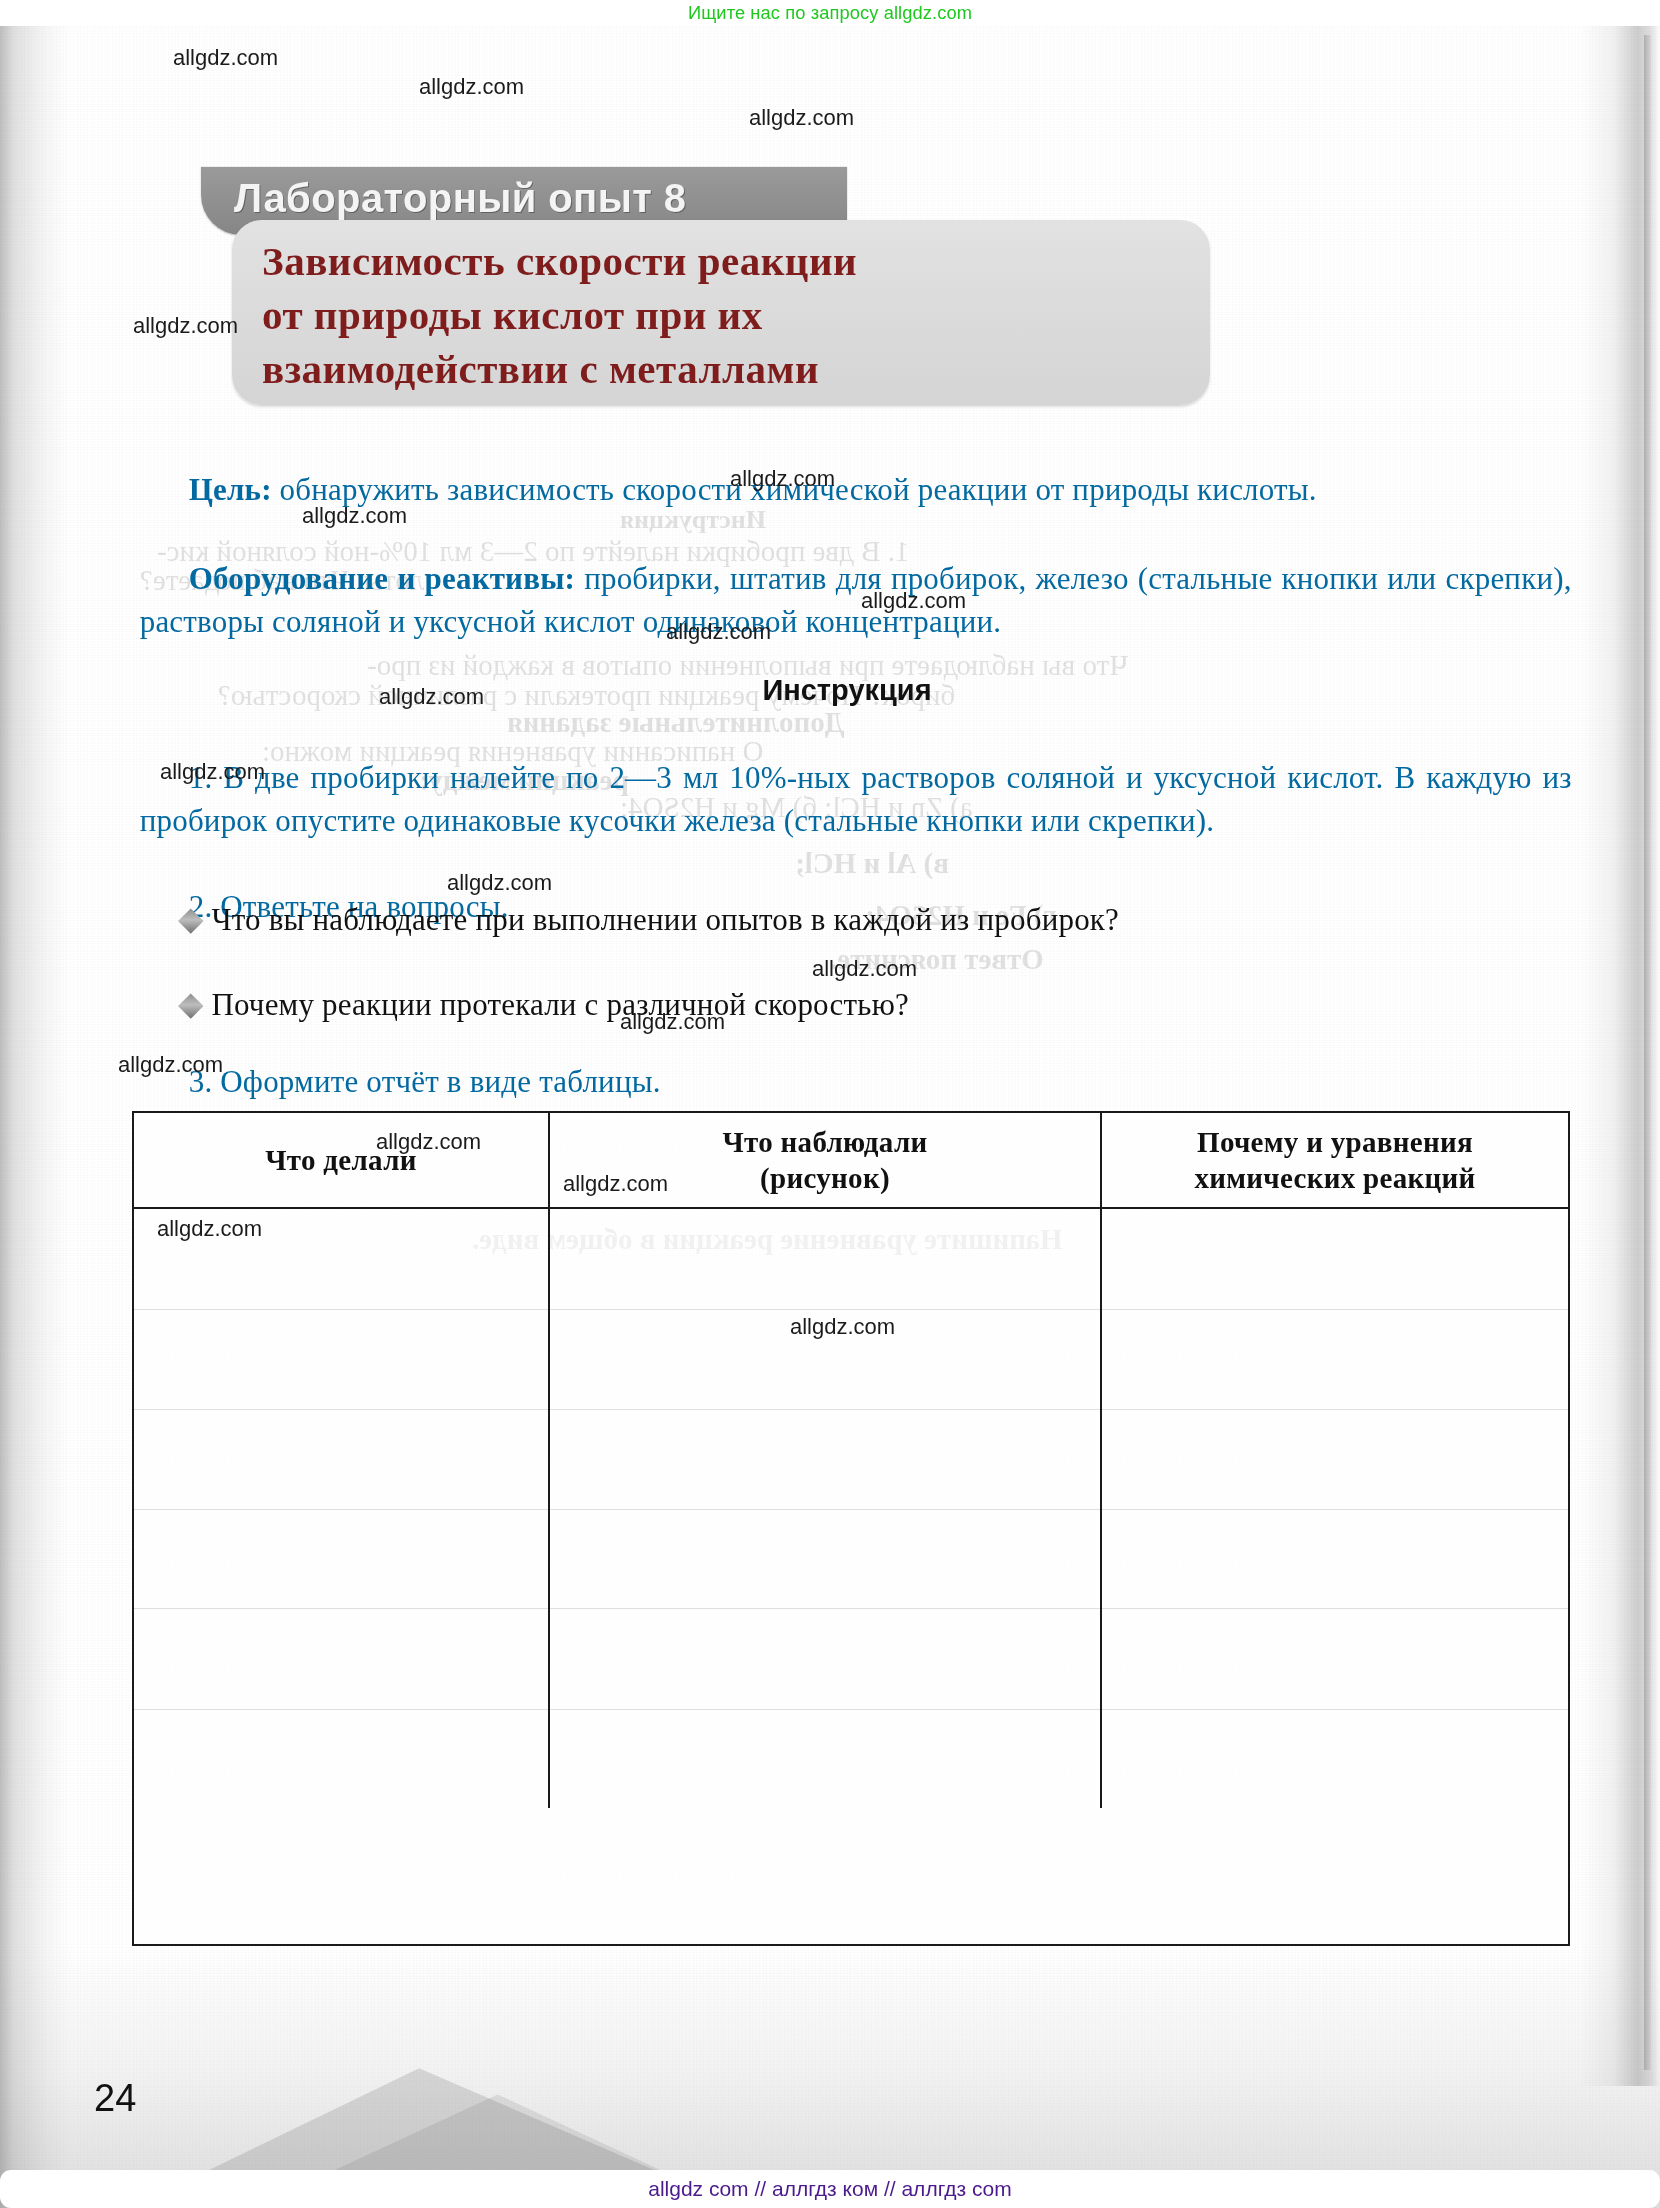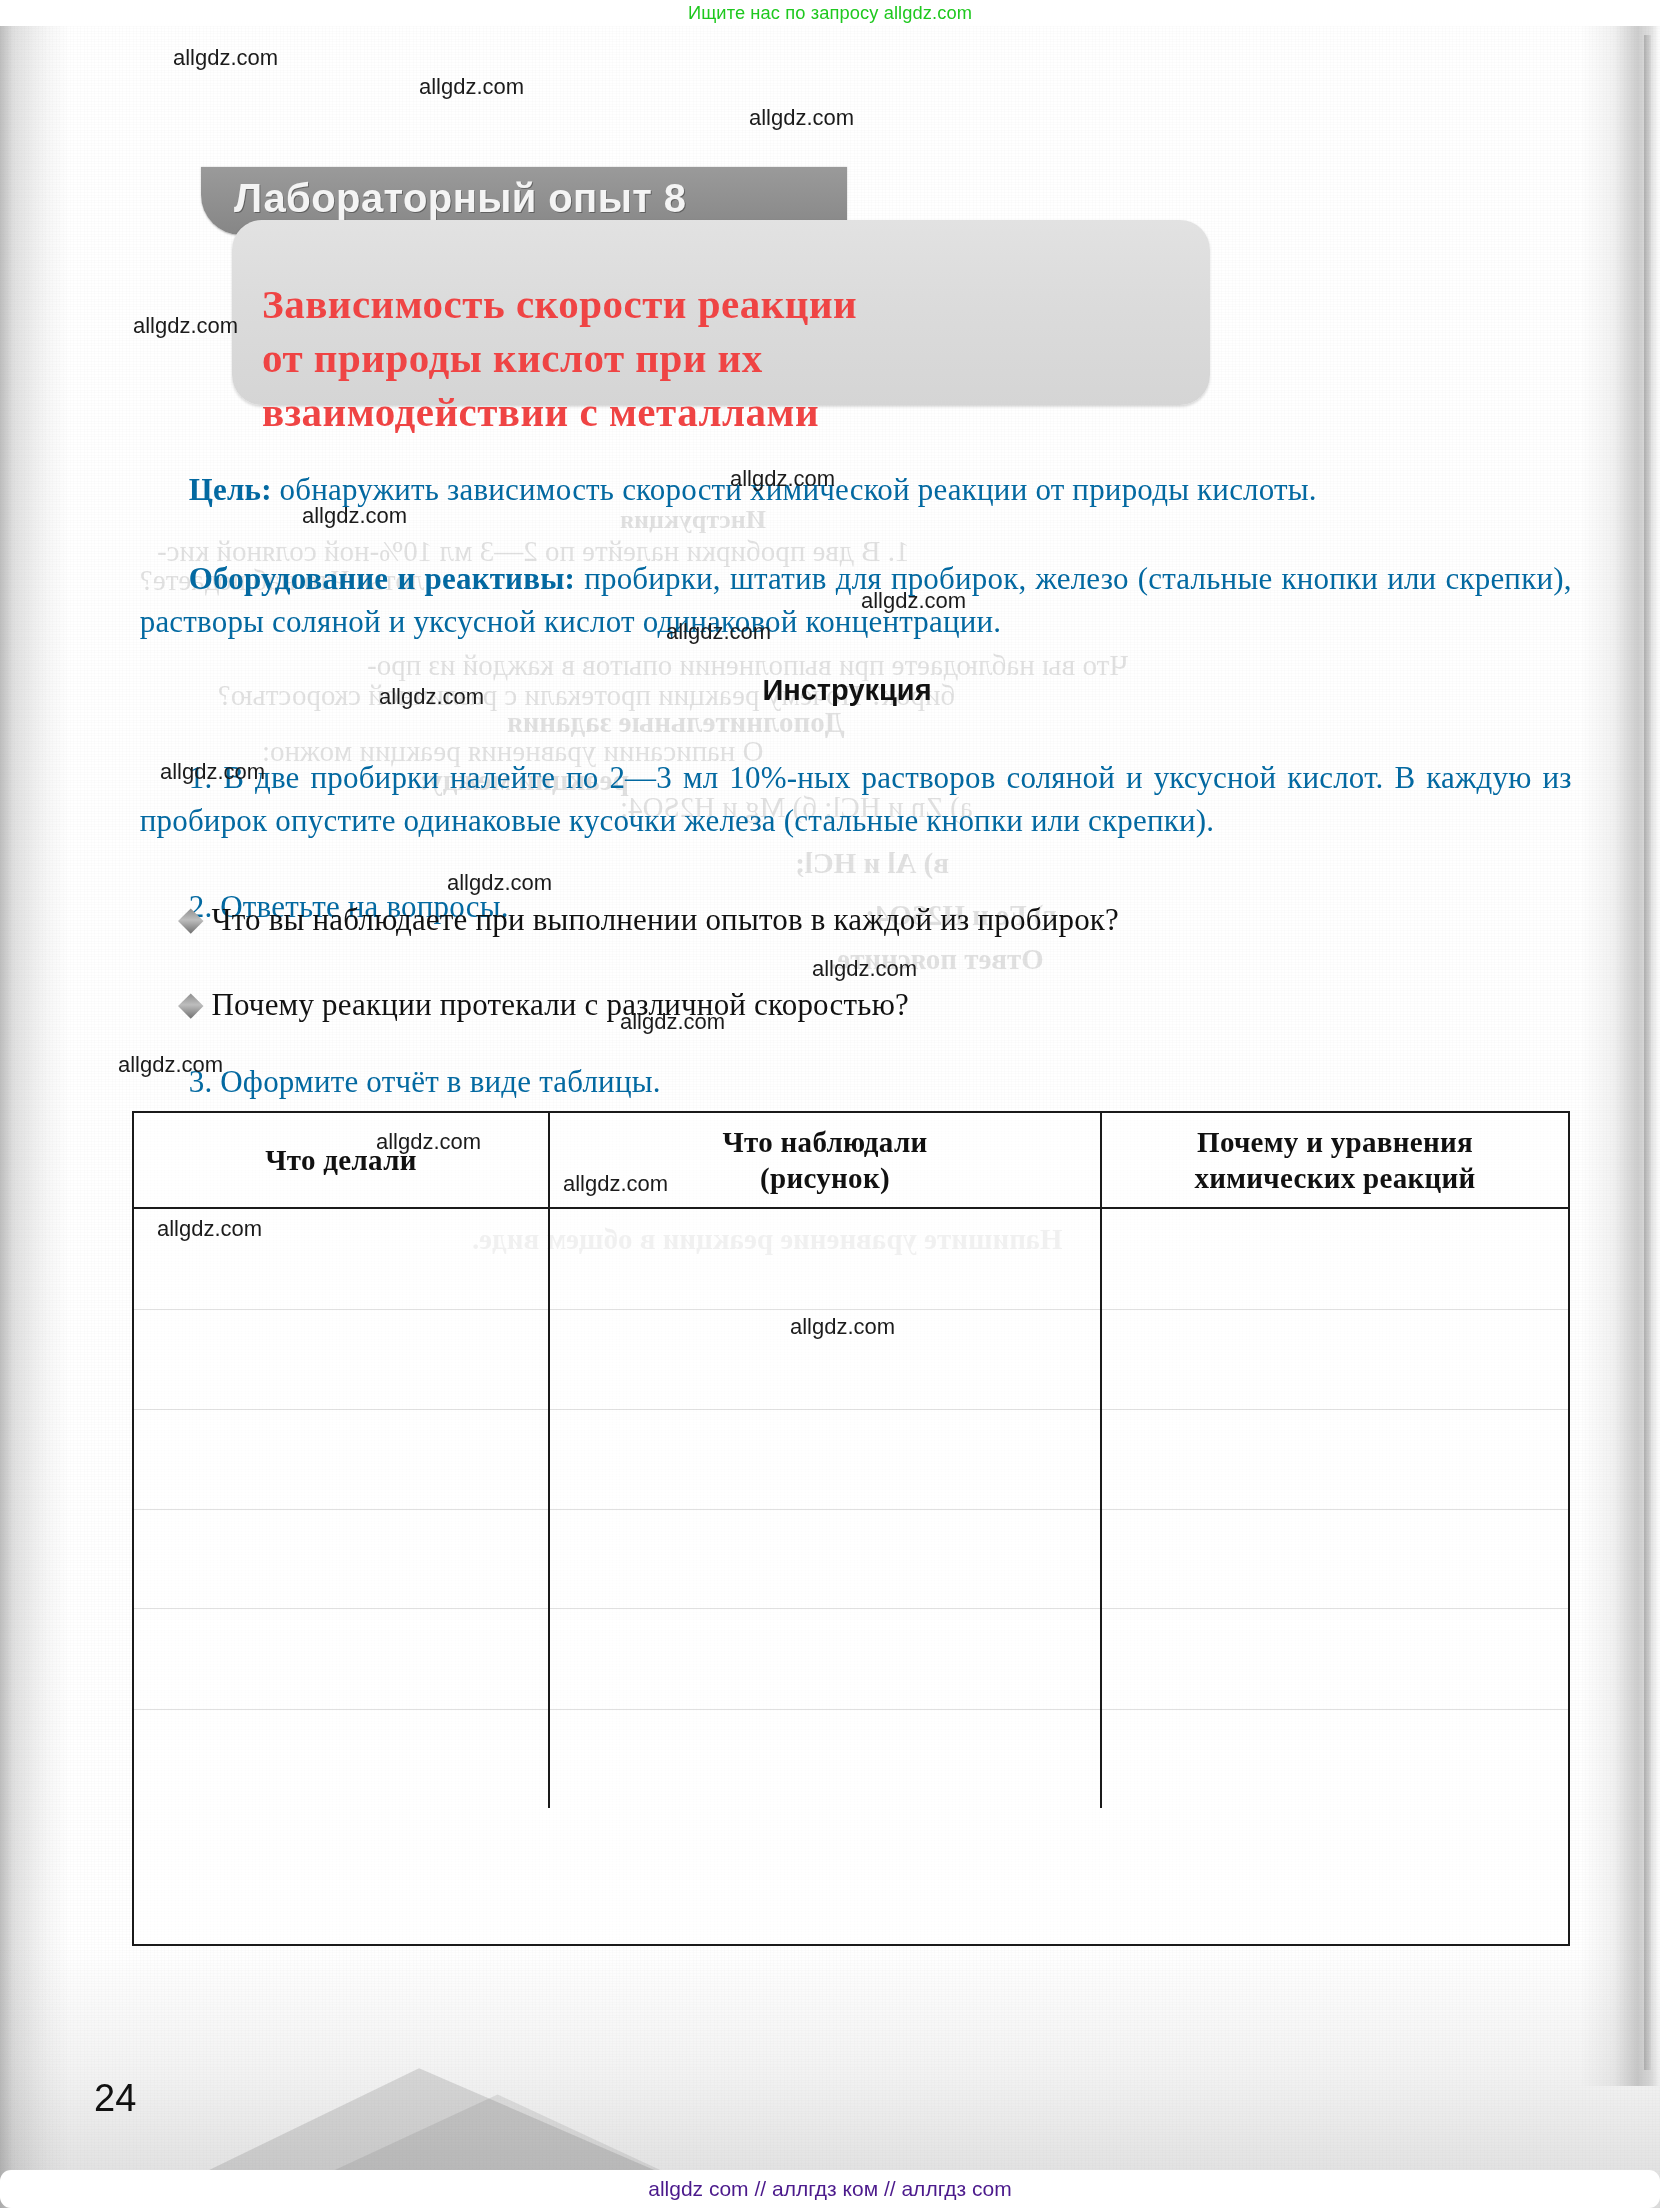--- a/index.html
+++ b/index.html
@@ -84,23 +84,22 @@
   
   #title-plate{
     position:absolute;left:101px;top:194px;width:978px;height:185px;
     background:linear-gradient(180deg,#e2e2e2 0%,#dcdcdc 40%,#d5d5d5 100%);
     border-radius:30px;
     box-shadow:0 1.7px 2.6px rgba(0,0,0,.14);
   }
   #title-text{
     position:absolute;left:131px;top:208px;width:952px;
     font-family:"Liberation Serif", serif;
-    font-weight:bold;font-size:41px;line-height:54px;color:#ef4444;
+    font-weight:bold;font-size:41px;line-height:54px;color:#7f1d1d;
     letter-spacing:0.5px;
-    margin-top:43px;
   }
   #title-text div{white-space:nowrap;}
 
   
   .para{
     position:absolute;
     font-family:"Liberation Serif", serif;
     font-size:31px;line-height:43px;color:#0369a1;
     text-align:justify;
     letter-spacing:0.2px;

